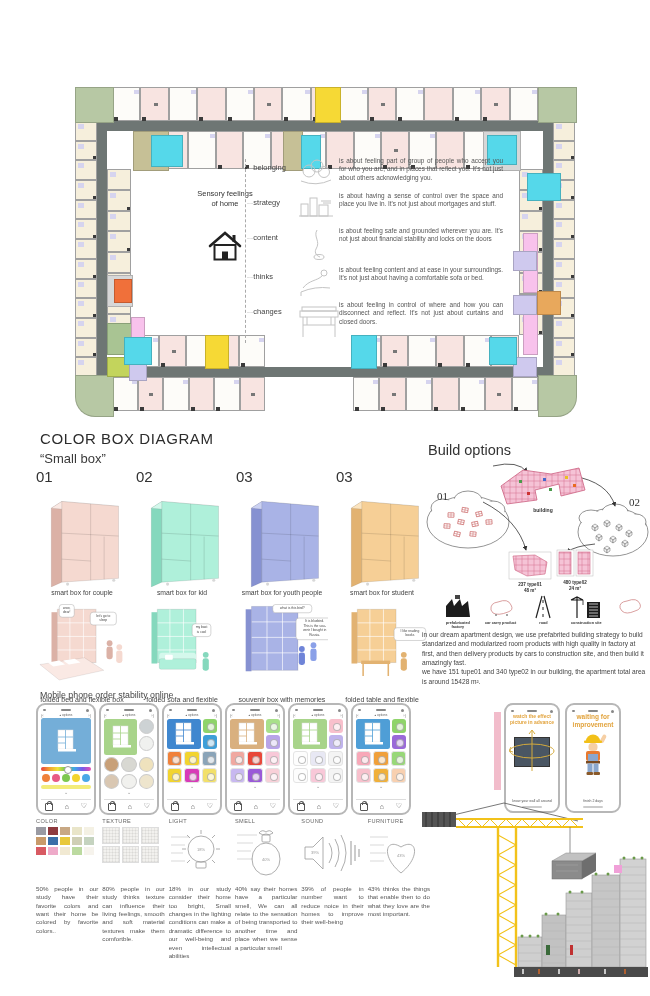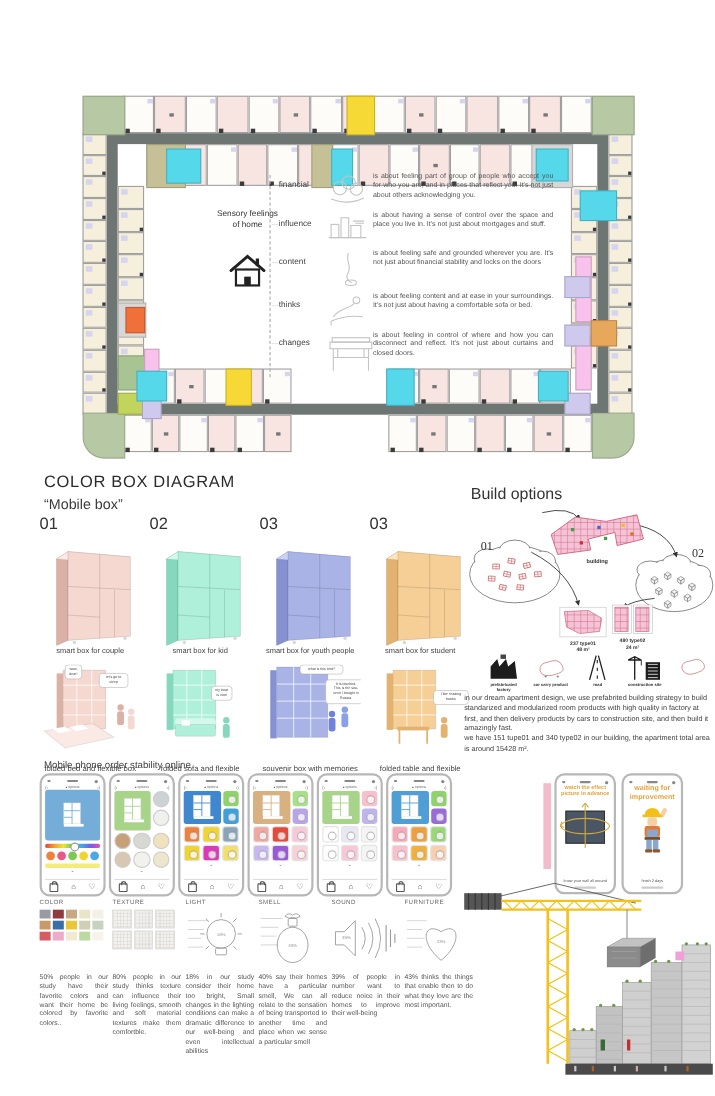--- a/index.html
+++ b/index.html
@@ -472,33 +472,33 @@
       <svg width="40" height="38" viewBox="0 0 40 38">
         <path d="M5 19 L20 6 L35 19" stroke="#222" stroke-width="2.6" fill="none" stroke-linecap="round"></path>
         <rect x="9.5" y="18" width="21" height="14.5" fill="none" stroke="#222" stroke-width="2"></rect>
         <rect x="17" y="24.5" width="6" height="8" fill="#222"></rect>
         <rect x="27.5" y="8" width="3" height="7" fill="#222"></rect>
       </svg>
     </div>
     <div id="feel-line"></div>
     <div id="feelings">
         <div class="feel-row">
-          <div class="feel-label">financial</div>
+          <div class="feel-label">belonging</div>
     <div class="feel-sketch">
             <svg width="38" height="30" viewBox="0 0 38 30" stroke="#c4c4c4" fill="none" stroke-width="1">
               <circle cx="12" cy="14" r="6"></circle>
               <circle cx="20" cy="9" r="6"></circle>
               <circle cx="27" cy="15" r="5.5"></circle>
               <path d="M4 24 Q19 30 34 23"></path>
             </svg>
           </div>
     <div class="feel-desc">is about feeling part of group of people who accept you for who you are, and in places that reflect you. It's not just about others acknowledging you.</div>
         </div>
         <div class="feel-row">
-          <div class="feel-label">influence</div>
+          <div class="feel-label">strategy</div>
     <div class="feel-sketch">
             <svg width="38" height="30" viewBox="0 0 38 30" stroke="#c4c4c4" fill="none" stroke-width="1">
               <rect x="4" y="12" width="7" height="12"></rect>
               <rect x="13" y="6" width="7" height="18"></rect>
               <rect x="22" y="13" width="9" height="11"></rect>
               <path d="M2 24 H36 M24 9 H34 M26 11 H34"></path>
             </svg>
           </div>
     <div class="feel-desc">is about having a sense of control over the space and place you live in. It's not just about mortgages and stuff.</div>
         </div>
@@ -530,21 +530,21 @@
               <rect x="5" y="6" width="34" height="4"></rect>
               <path d="M6 16 V36 M38 16 V36 M6 24 H38 M10 16 V24 M34 16 V24"></path>
             </svg>
           </div>
     <div class="feel-desc">is about feeling in control of where and how you can disconnect and reflect. It's not just about curtains and closed doors.</div>
         </div>
       </div>
   </div>
 
   <div id="sb-title">COLOR BOX DIAGRAM</div>
-  <div id="sb-sub">“Mobile box”</div>
+  <div id="sb-sub">“Small box”</div>
   <div id="smartRow">
       <div class="sb-col">
         <div class="sb-num">01</div>
     <div>
           <svg width="88" height="100" viewBox="0 0 90 104">
     <polygon points="13,22 24,15 24,99 13,104" fill="#dbb1a6" stroke="rgba(0,0,0,.12)" stroke-width="0.6"></polygon>
     <polygon points="13,22 24,15 83,20 72,27" fill="#fae9e4" stroke="rgba(0,0,0,.12)" stroke-width="0.6"></polygon>
     <polygon points="24,15 83,20 83,95 24,99" fill="#f5d9d0" stroke="rgba(0,0,0,.15)" stroke-width="0.7"></polygon>
     <path d="M54 17.5 V97 M24 48 L83 51 M24 75 L54 77 M68 51.5 V96" stroke="rgba(0,0,0,.18)" stroke-width="0.7" fill="none"></path>
     <circle cx="30" cy="101" r="1.6" fill="#d8d8d8"></circle>

